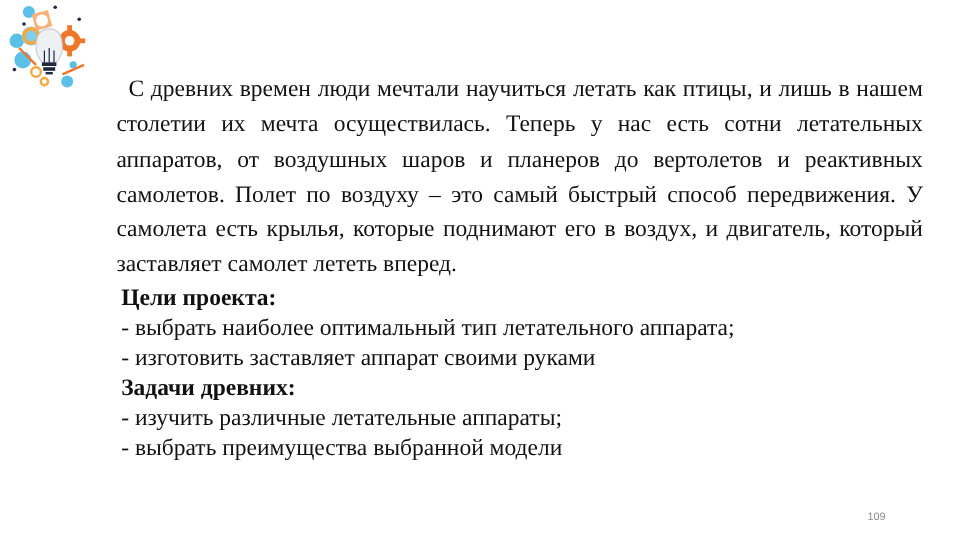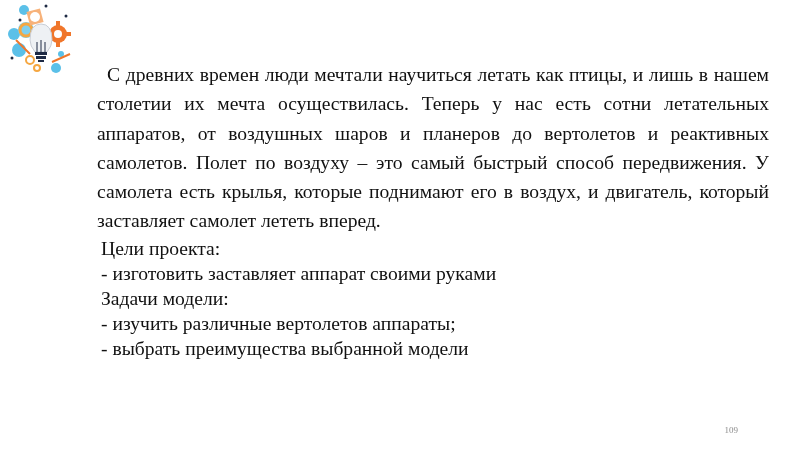--- a/index.html
+++ b/index.html
@@ -36,27 +36,27 @@
       margin: 0;
       text-indent: 10px;
     }
     .section {
       margin: 0;
       padding-left: 4px;
       font-size: 19.6px;
       line-height: 25px;
     }
     .section-title {
-      font-weight: normal;
+      font-weight: bold;
     }
     .page-number {
       position: absolute;
       right: 62px;
       top: 425px;
-      font-family: Liberation Serif, serif;
+      font-family: Liberation Sans, sans-serif;
       font-size: 9px;
       color: #8c8c8c;
     }
   </style>
 </head>
 <body>
 
 <div class="logo">
   <svg width="70" height="72" viewBox="0 0 70 72">
 
@@ -98,23 +98,24 @@
     <circle cx="14" cy="18" r="1.5" fill="#1e2a44"></circle>
     <circle cx="6" cy="56" r="1.5" fill="#1e2a44"></circle>
   </svg>
 </div>
 
 <div class="content">
   <p class="intro">С древних времен люди мечтали научиться летать как птицы, и лишь в нашем столетии их мечта осуществилась. Теперь у нас есть сотни летательных аппаратов, от воздушных шаров и планеров до вертолетов и реактивных самолетов. Полет по воздуху – это самый быстрый способ передвижения. У самолета есть крылья, которые поднимают его в воздух, и двигатель, который заставляет самолет лететь вперед.</p>
 
   <div class="section">
     <div class="section-title">Цели проекта:</div>
+    <div>- выбрать наиболее оптимальный тип летательного аппарата;</div>
     <div>- изготовить заставляет аппарат своими руками</div>
   </div>
 
   <div class="section">
-    <div class="section-title">Задачи модели:</div>
-    <div>- изучить различные вертолетов аппараты;</div>
+    <div class="section-title">Задачи древних:</div>
+    <div>- изучить различные летательные аппараты;</div>
     <div>- выбрать преимущества выбранной модели</div>
   </div>
 </div>
 
 <div class="page-number">109</div>
 
 </body></html>

